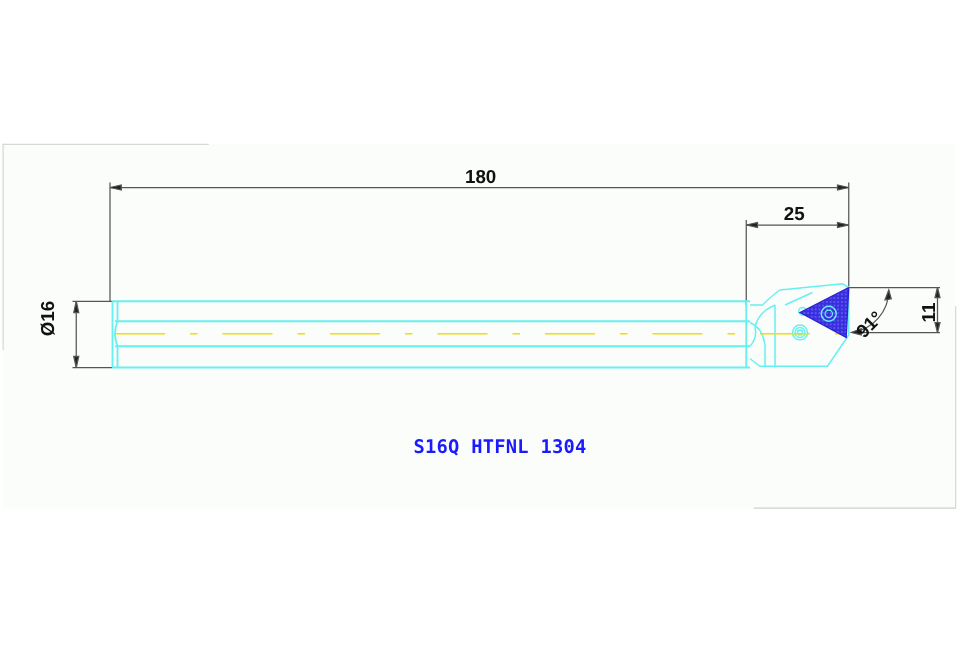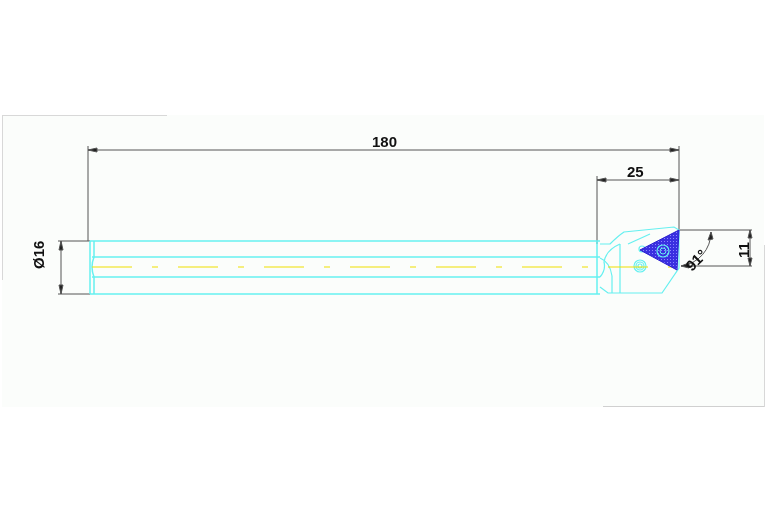--- a/index.html
+++ b/index.html
@@ -101,13 +101,14 @@
       <circle cx="663" cy="251" r="3" fill="none" stroke="#66f0f0" stroke-width="1"></circle>
     </g>
   </svg>
 
   <div class="dim-text" style="left:372px;top:133px;">180</div>
   <div class="dim-text" style="left:627px;top:163px;text-align:right;">25</div>
   <div class="dim-text" style="left:30px;top:259px;transform:rotate(-90deg);transform-origin:left top;"><span style="position:relative;top:0;left:-10px;display:inline-block;">Ø16</span></div>
   <div class="dim-text" style="left:735px;top:258px;transform:rotate(-90deg);transform-origin:left top;">11</div>
   <div class="dim-text" style="left:682px;top:262px;transform:rotate(-45deg);transform-origin:left top;">91°</div>
 
+  <div class="caption" style="top:348px;">S16Q HTFNL 1304</div>
 </div>
 
 </body></html>

